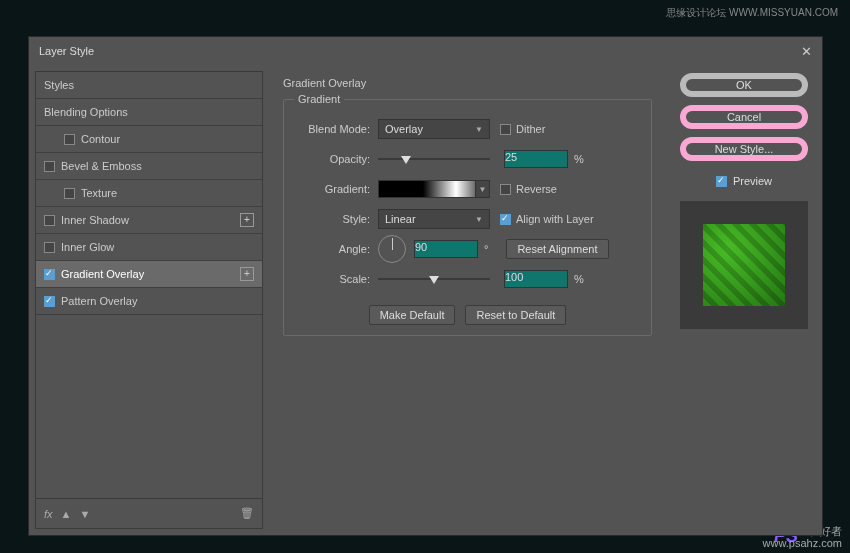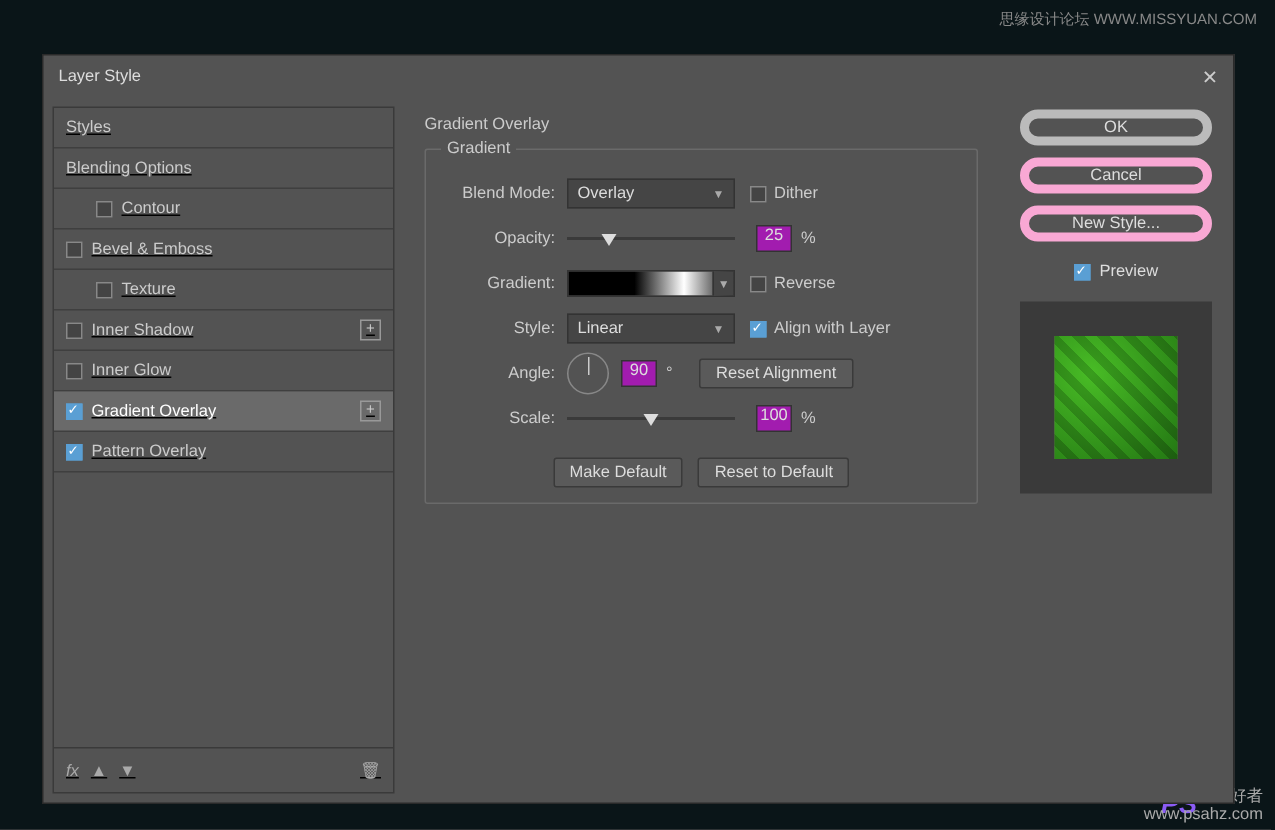--- a/index.html
+++ b/index.html
@@ -6,21 +6,21 @@
 body { background: #0a1518; width: 850px; height: 553px; position: relative; }
 .watermark-top { position: absolute; top: 6px; right: 12px; color: #888; font-size: 10px; }
 .watermark-bottom { position: absolute; bottom: 4px; right: 8px; color: #aaa; font-size: 11px; }
 .watermark-ps { position: absolute; bottom: 6px; right: 52px; color: #8b5cf6; font-size: 18px; font-weight: bold; font-style: italic; }
 
 .dialog { position: absolute; top: 36px; left: 28px; width: 795px; height: 500px; background: #535353; border: 1px solid #2a2a2a; }
 .titlebar { height: 28px; display: flex; align-items: center; padding: 0 10px; color: #ddd; font-size: 12px; }
 .titlebar .close { margin-left: auto; color: #ccc; cursor: pointer; font-size: 13px; }
 .body { display: flex; height: calc(100% - 28px); padding: 6px; gap: 8px; }
 
-.left-col { width: 228px; display: flex; flex-direction: column; text-decoration: underline; }
+.left-col { width: 228px; display: flex; flex-direction: column; }
 .styles-list { border: 1px solid #3a3a3a; background: #535353; flex: 1; display: flex; flex-direction: column; }
 .style-row { height: 27px; display: flex; align-items: center; padding: 0 8px; color: #ccc; border-bottom: 1px solid #3f3f3f; position: relative; }
 .style-row.indent { padding-left: 28px; }
 .style-row input[type=checkbox] { margin-right: 6px; width: 11px; height: 11px; }
 .style-row.selected { background: #6a6a6a; color: #fff; }
 .row-plus { margin-left: auto; width: 14px; height: 14px; border: 1px solid #999; display: flex; align-items: center; justify-content: center; color: #ccc; font-size: 10px; line-height: 1; }
 .left-footer { height: 30px; display: flex; align-items: center; padding: 0 8px; border-top: 1px solid #3a3a3a; gap: 8px; color: #aaa; }
 .left-footer .trash { margin-left: auto; }
 
 .center-col { flex: 1; padding: 6px 12px; color: #ccc; }
@@ -29,21 +29,21 @@
 legend { padding: 0 4px; color: #ccc; }
 .form-row { display: flex; align-items: center; height: 28px; margin-bottom: 2px; }
 .form-label { width: 76px; text-align: right; margin-right: 8px; color: #ccc; }
 .select { background: #454545; border: 1px solid #333; color: #ddd; height: 20px; width: 112px; padding: 0 6px; display: flex; align-items: center; justify-content: space-between; }
 .select .caret { font-size: 8px; color: #aaa; }
 .chk-label { display: flex; align-items: flex-end; gap: 5px; color: #ccc; margin-left: 10px; }
 .chk-label input { width: 11px; height: 11px; }
 .slider-track { position: relative; width: 112px; height: 14px; display: flex; align-items: center; }
 .slider-track .line { height: 2px; width: 100%; background: #3a3a3a; }
 .slider-track .thumb { position: absolute; top: 4px; width: 0; height: 0; border-left: 5px solid transparent; border-right: 5px solid transparent; border-top: 8px solid #ddd; transform: translateX(-5px); }
-.num-input { background: #a21caf; border: 1px solid #333; color: #ddd; height: 18px; width: 24px; text-align: center; margin-left: 14px; }
+.num-input { background: #0f766e; border: 1px solid #333; color: #ddd; height: 18px; width: 64px; margin-left: 14px; }
 .unit { margin-left: 6px; color: #ccc; }
 .gradient-swatch { width: 112px; height: 18px; background: linear-gradient(to right, #000 0%, #000 40%, #fff 70%, #000 100%); border: 1px solid #333; display:flex; justify-content:flex-end; align-items:center; }
 .gradient-swatch .caret { background:#454545; width:14px; height:100%; display:flex;align-items:center;justify-content:center;font-size:8px;color:#aaa;border-left:1px solid #333;}
 .angle-dial { width: 28px; height: 28px; border: 1px solid #888; border-radius: 50%; position: relative; margin-right: 8px; }
 .angle-dial::after { content: ''; position: absolute; width: 1px; height: 12px; background: #ccc; left: 50%; top: 2px; transform-origin: bottom; }
 .btn { background: #5a5a5a; border: 1px solid #3a3a3a; color: #ddd; height: 20px; padding: 0 10px; display: inline-flex; align-items: center; border-radius: 2px; }
 .btn-row { display: flex; gap: 10px; justify-content: center; margin-top: 12px; }
 
 .right-col { width: 144px; display: flex; flex-direction: column; align-items: center; gap: 8px; padding-top: 2px; }
 .pill-btn { width: 128px; height: 24px; border: 6px solid #f9a8d4; border-radius: 12px; color: #ddd; display: flex; align-items: center; justify-content: center; background: #535353; }

